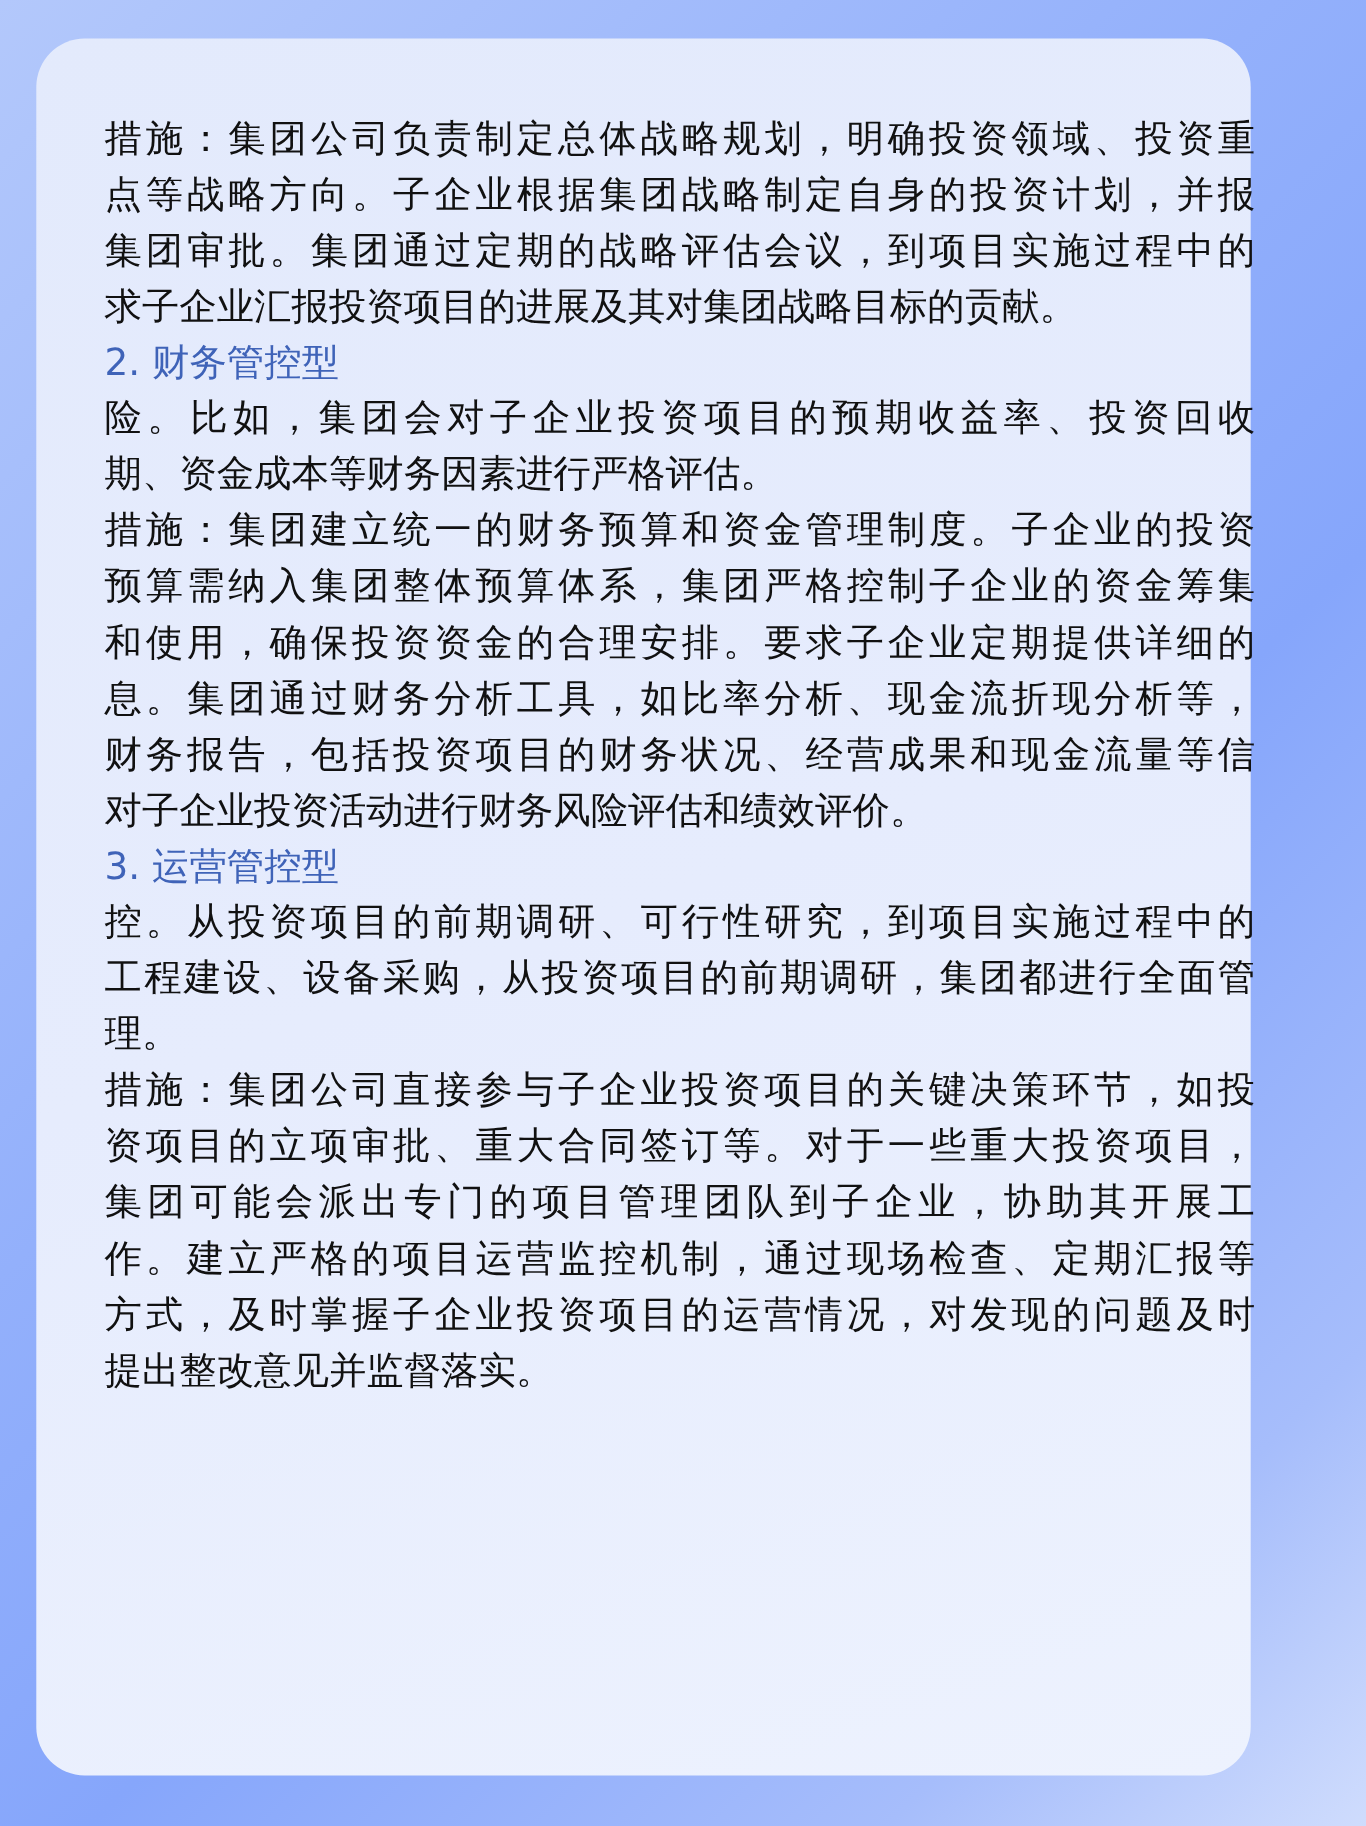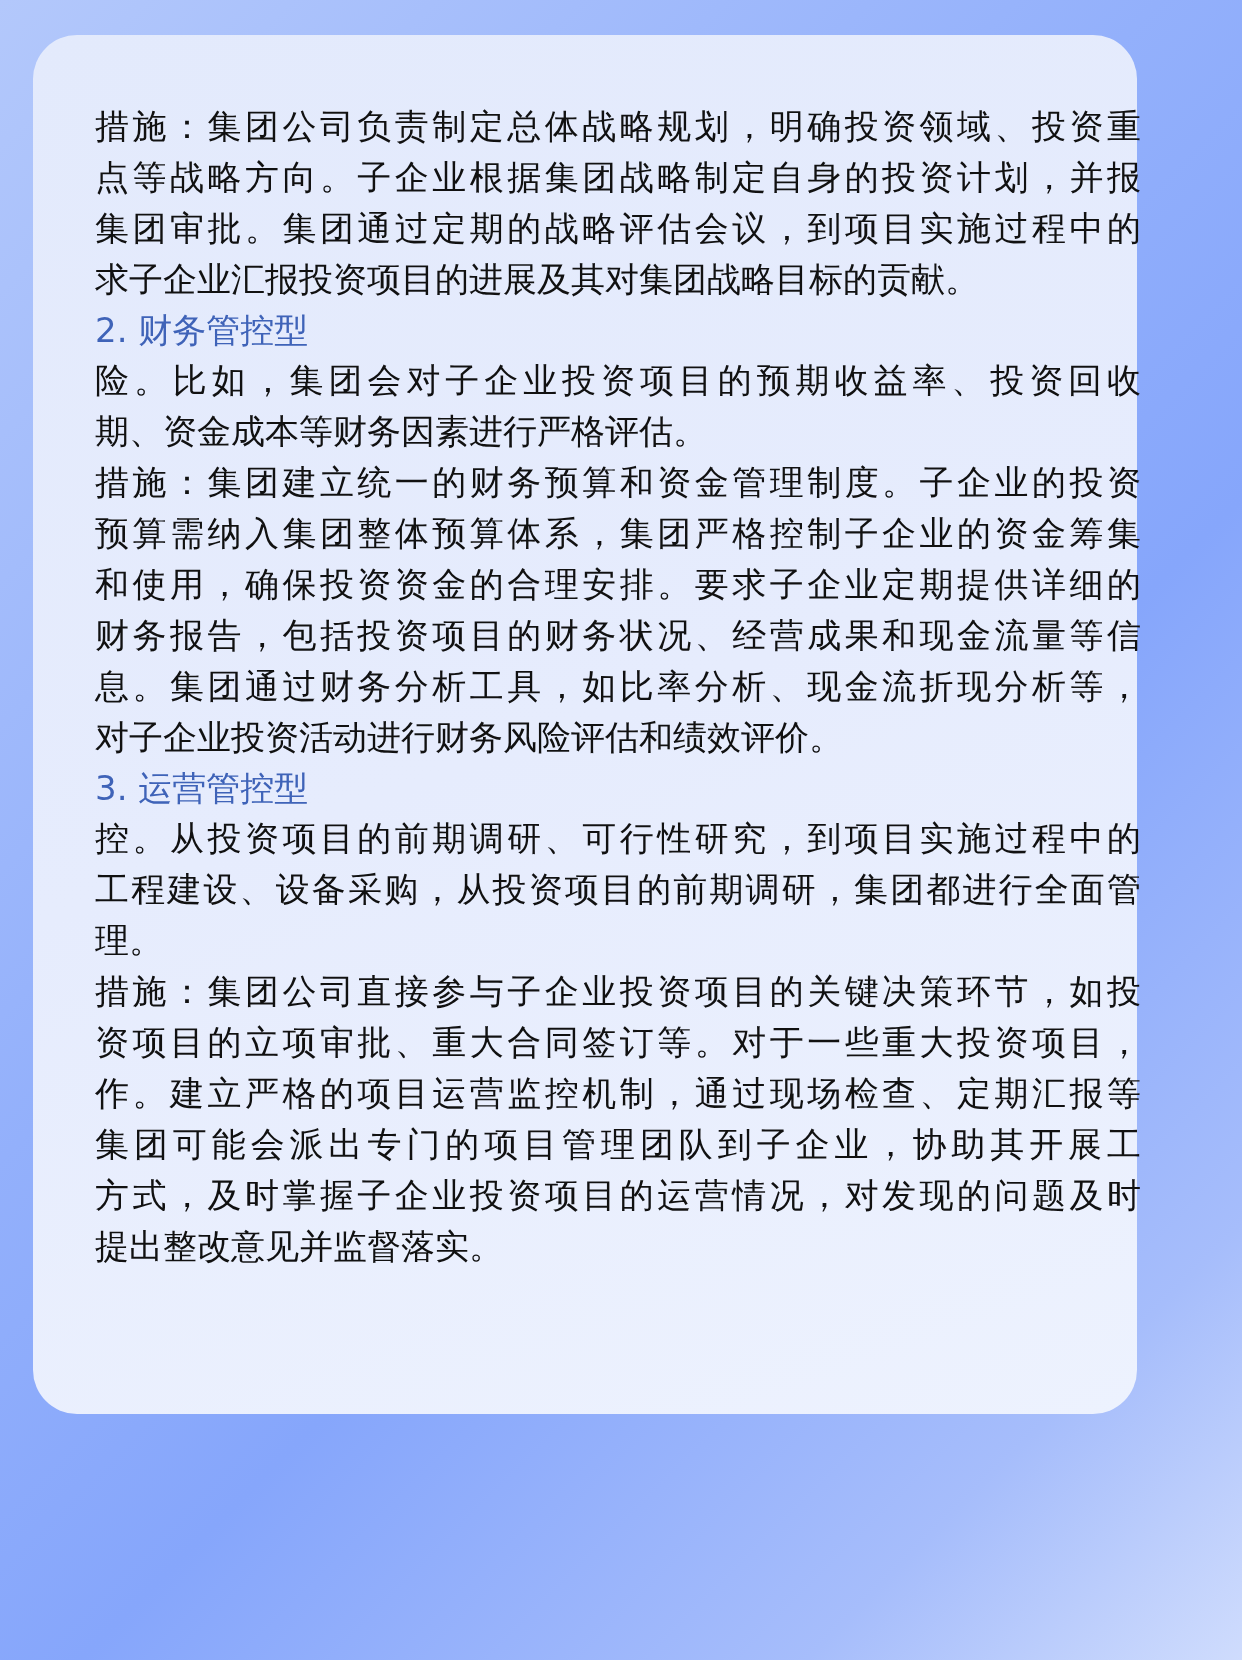--- a/index.html
+++ b/index.html
@@ -3,21 +3,21 @@
 <meta charset="utf-8">
 <style>
   html, body { margin:0; padding:0; }
   body {
     width:1242px; height:1660px; overflow:hidden;
     background: linear-gradient(135deg, #b3c8fb 0%, #93b0fb 40%, #86a6fb 60%, #a6bdfb 85%, #cfdcfd 100%);
     position:relative;
     font-family: "DejaVu Sans", "Liberation Sans", sans-serif;
   }
   .card {
-    position:absolute; left:33px; top:35px; width:1104px; height:1379px;
+    position:absolute; left:33px; top:35px; width:1104px; height:1579px;
     border-radius:44px;
     background: linear-gradient(160deg, #e3eafc 0%, #e6ecfd 50%, #edf2fe 100%);
   }
   .lines {
     position:absolute; left:62px; top:66px; width:1046px;
   }
   .line {
     height:50.9px; line-height:50.9px;
     font-size:34px; color:#111111;
     white-space:nowrap;
@@ -35,27 +35,27 @@
     <div class="line"> 措施：集团公司负责制定总体战略规划，明确投资领域、投资重</div>
     <div class="line">点等战略方向。子企业根据集团战略制定自身的投资计划，并报</div>
     <div class="line">集团审批。集团通过定期的战略评估会议，到项目实施过程中的</div>
     <div class="line last">求子企业汇报投资项目的进展及其对集团战略目标的贡献。</div>
     <div class="line head"> 2. 财务管控型</div>
     <div class="line">险。比如，集团会对子企业投资项目的预期收益率、投资回收</div>
     <div class="line last">期、资金成本等财务因素进行严格评估。</div>
     <div class="line"> 措施：集团建立统一的财务预算和资金管理制度。子企业的投资</div>
     <div class="line">预算需纳入集团整体预算体系，集团严格控制子企业的资金筹集</div>
     <div class="line">和使用，确保投资资金的合理安排。要求子企业定期提供详细的</div>
+    <div class="line">息。集团通过财务分析工具，如比率分析、现金流折现分析等，</div>
     <div class="line">财务报告，包括投资项目的财务状况、经营成果和现金流量等信</div>
-    <div class="line">息。集团通过财务分析工具，如比率分析、现金流折现分析等，</div>
     <div class="line last">对子企业投资活动进行财务风险评估和绩效评价。</div>
     <div class="line head"> 3. 运营管控型</div>
     <div class="line">控。从投资项目的前期调研、可行性研究，到项目实施过程中的</div>
     <div class="line">工程建设、设备采购，从投资项目的前期调研，集团都进行全面管</div>
     <div class="line last">理。</div>
     <div class="line"> 措施：集团公司直接参与子企业投资项目的关键决策环节，如投</div>
     <div class="line">资项目的立项审批、重大合同签订等。对于一些重大投资项目，</div>
+    <div class="line">集团可能会派出专门的项目管理团队到子企业，协助其开展工</div>
     <div class="line">作。建立严格的项目运营监控机制，通过现场检查、定期汇报等</div>
-    <div class="line">集团可能会派出专门的项目管理团队到子企业，协助其开展工</div>
     <div class="line">方式，及时掌握子企业投资项目的运营情况，对发现的问题及时</div>
     <div class="line last">提出整改意见并监督落实。</div>
   </div>
 </div>
 
 </body></html>

